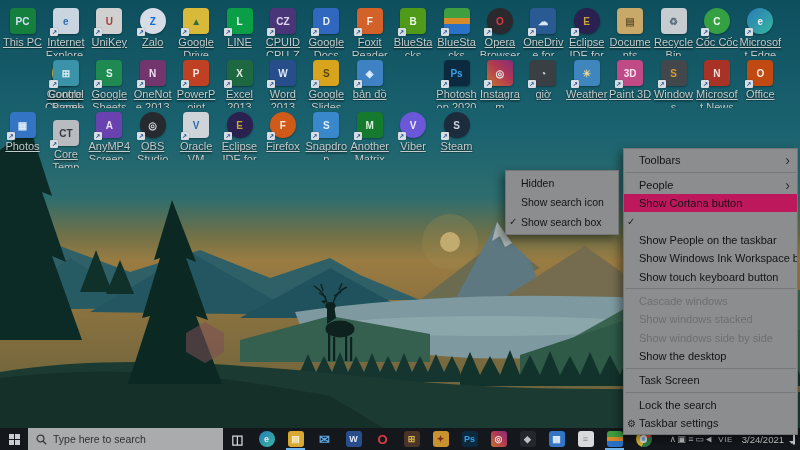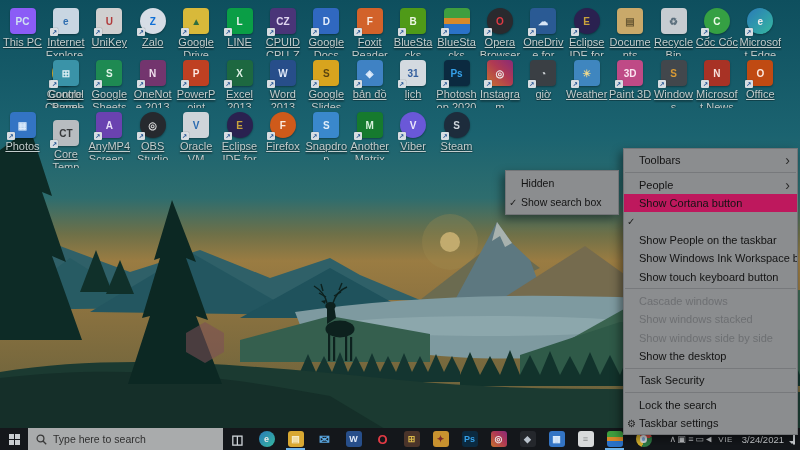--- a/index.html
+++ b/index.html
@@ -124,21 +124,21 @@
       <path d="M326,297 L319,293"></path>
       <path d="M323,291 L321,284"></path>
       <path d="M333,303 C336,293 342,289 347,287"></path>
       <path d="M334,296 L341,292"></path>
       <path d="M339,290 L342,283"></path>
     </g>
   </svg>
 
   <div id="icon-grid">
       <div class="dicon" style="left: 1px; top: 8px;">
-        <div class="tile" style="background: #8b5cf6; color: rgb(207, 226, 242);">PC</div>
+        <div class="tile" style="background: #15803d; color: rgb(207, 226, 242);">PC</div>
         <span class="lab">This PC</span>
       </div>
       <div class="dicon" style="left: 44.4px; top: 8px;">
         <div class="tile" style="background: rgb(201, 214, 226); color: rgb(47, 110, 176);">e</div>
         <span class="sc">↗</span>
         <span class="lab">Internet Explore...</span>
       </div>
       <div class="dicon" style="left: 87.8px; top: 8px;">
         <div class="tile" style="background: rgb(208, 208, 208); color: rgb(176, 58, 58);">U</div>
         <span class="sc">↗</span>
@@ -255,25 +255,20 @@
       <div class="dicon" style="left: 304.8px; top: 60px;">
         <div class="tile" style="background: rgb(216, 164, 30); color: rgb(90, 68, 16);">S</div>
         <span class="sc">↗</span>
         <span class="lab">Google Slides</span>
       </div>
       <div class="dicon" style="left: 348.2px; top: 60px;">
         <div class="tile" style="background: rgb(63, 130, 196); color: rgb(226, 238, 252);">◈</div>
         <span class="sc">↗</span>
         <span class="lab">bản đồ</span>
       </div>
-      <div class="dicon" style="left: 391.6px; top: 60px;">
-        <div class="tile" style="background: rgb(212, 218, 224); color: rgb(52, 95, 158);">31</div>
-        <span class="sc">↗</span>
-        <span class="lab">lịch</span>
-      </div>
       <div class="dicon" style="left: 435px; top: 60px;">
         <div class="tile" style="background: rgb(11, 42, 64); color: rgb(53, 160, 232);">Ps</div>
         <span class="sc">↗</span>
         <span class="lab">Photoshop 2020</span>
       </div>
       <div class="dicon" style="left: 478.4px; top: 60px;">
         <div class="tile insta">◎</div>
         <span class="sc">↗</span>
         <span class="lab">Instagram</span>
       </div>
@@ -363,20 +358,24 @@
         <span class="lab">Steam</span>
       </div>
     </div>
 
   <div class="smenu" id="submenu">
       <div class="mitem">
         <span class="check"></span>
         <span class="lbl">Hidden</span>
       </div>
       <div class="mitem">
+        <span class="check"></span>
+        <span class="lbl">Show search icon</span>
+      </div>
+      <div class="mitem">
         <span class="check">✓</span>
         <span class="lbl">Show search box</span>
       </div>
     </div>
 
   <div class="cmenu" id="cmenu">
       <div class="mitem">
         <span class="check"></span>
         <span class="lbl">Toolbars</span>
         <span class="arrow">›</span>
@@ -419,21 +418,21 @@
         <span class="check"></span>
         <span class="lbl">Show windows side by side</span>
       </div>
       <div class="mitem">
         <span class="check"></span>
         <span class="lbl">Show the desktop</span>
       </div>
       <div class="sep"></div>
       <div class="mitem">
         <span class="check"></span>
-        <span class="lbl">Task Security</span>
+        <span class="lbl">Task Screen</span>
       </div>
       <div class="sep"></div>
       <div class="mitem">
         <span class="check"></span>
         <span class="lbl">Lock the search</span>
       </div>
       <div class="mitem">
         <span class="check">⚙</span>
         <span class="lbl">Taskbar settings</span>
       </div>

